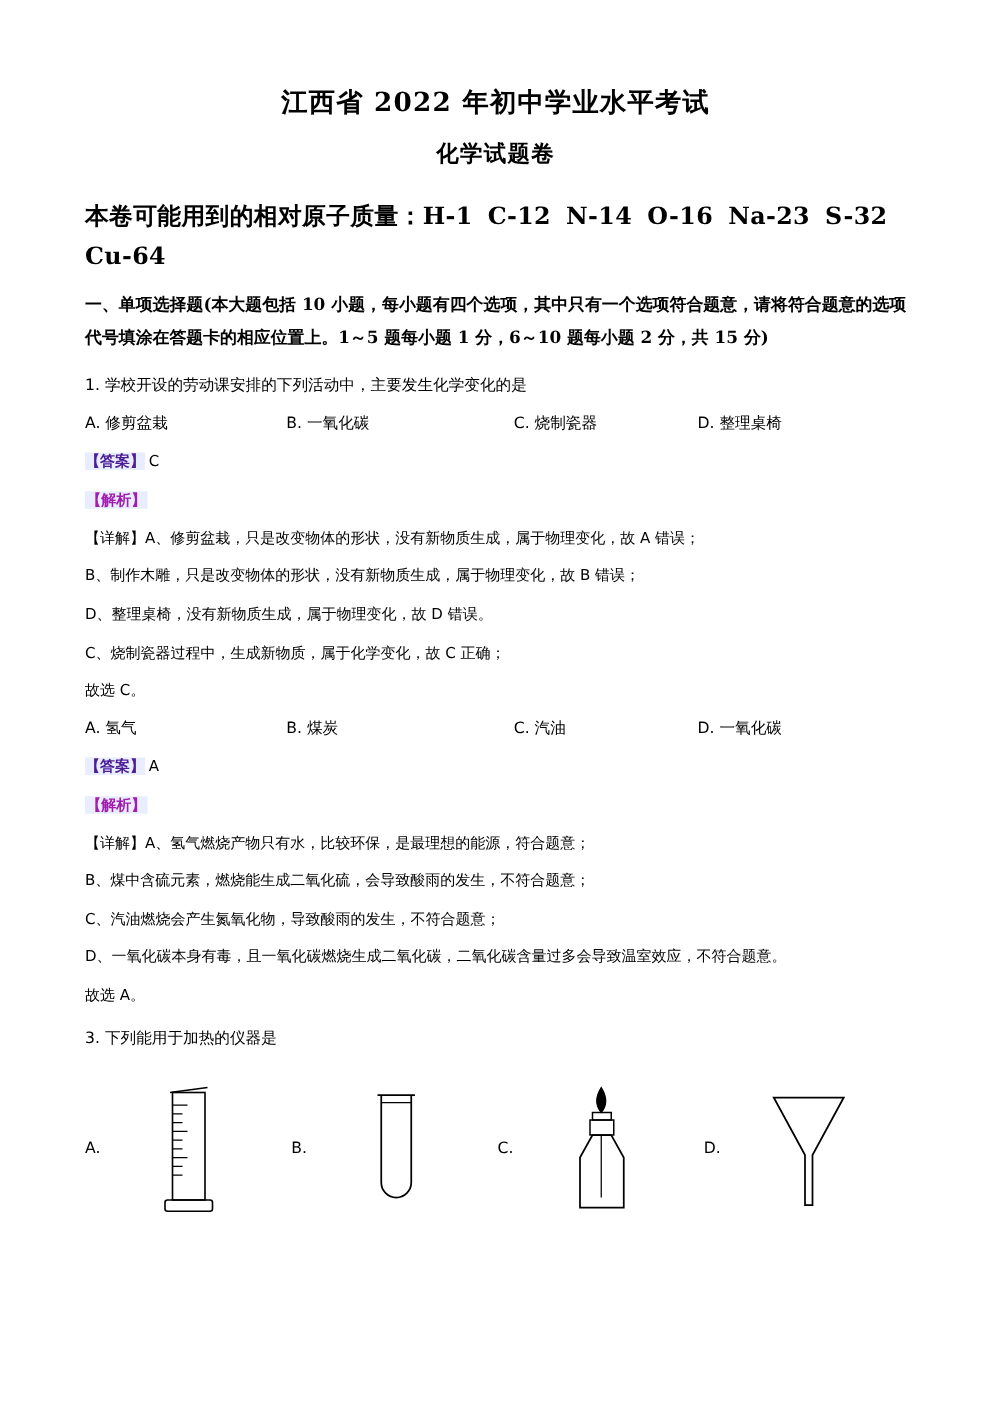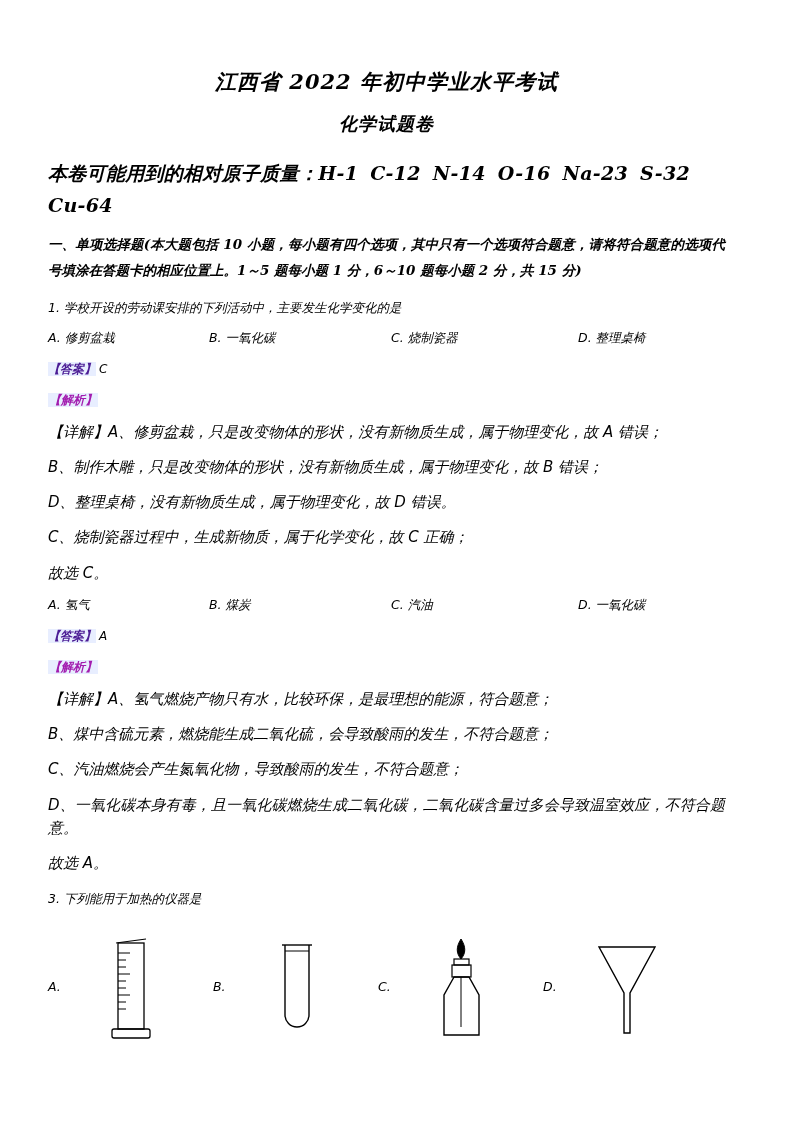--- a/index.html
+++ b/index.html
@@ -11,23 +11,22 @@
     width: 793px;
     height: 1122px;
     font-family: "DejaVu Sans", "Liberation Sans", sans-serif;
     color: #000000;
     position: relative;
   }
   .page {
     width: 793px;
     height: 1122px;
     box-sizing: border-box;
-    padding: 52px 68px 20px 48px;
-    position: relative;
-    font-style: italic;
+    padding: 52px 68px 20px 68px;
+    position: relative;
   }
   .title-main {
     text-align: center;
     font-family: "DejaVu Serif", "Liberation Serif", serif;
     font-weight: bold;
     font-size: 21px;
     letter-spacing: 1px;
     margin: 14px 0 0 0;
     line-height: 1.5;
   }
@@ -69,21 +68,21 @@
     height: 17px;
   }
   .opt {
     position: absolute;
     top: 0;
     white-space: nowrap;
   }
   .opt.a { left: 0px; }
   .opt.b { left: 161px; }
   .opt.c { left: 343px; }
-  .opt.d { left: 530px; }
+  .opt.d { left: 490px; }
   .tagline {
     font-size: 12px;
     margin: 13px 0 0 0;
     line-height: 1.5;
   }
   .tag {
     color: #a21caf;
     background: #e8eeff;
     font-weight: bold;
     padding: 0 1px;
@@ -92,21 +91,21 @@
     color: #4c1d95;
     background: #e8eeff;
     font-weight: bold;
     margin-top: 24px;
   }
   .ans-val {
     color: #000;
     margin-left: 3px;
   }
   .expl {
-    font-size: 15px;
+    font-size: 12px;
     margin: 12px 0 0 0;
     line-height: 1.55;
     text-align: justify;
   }
   .figs {
     position: relative;
     height: 120px;
     margin-top: 22px;
   }
   .fig {

